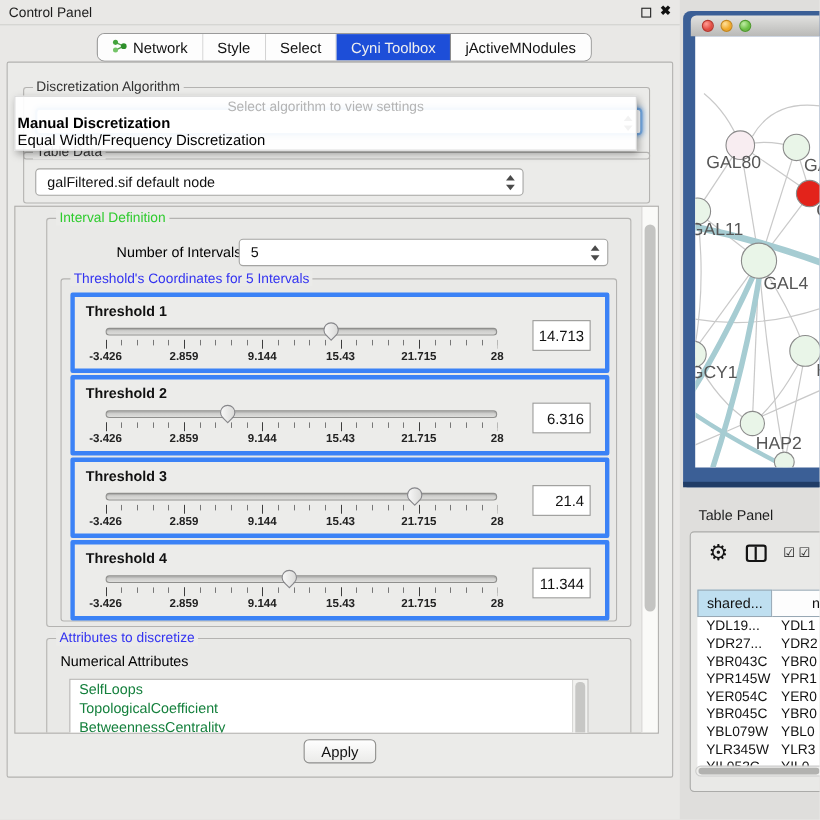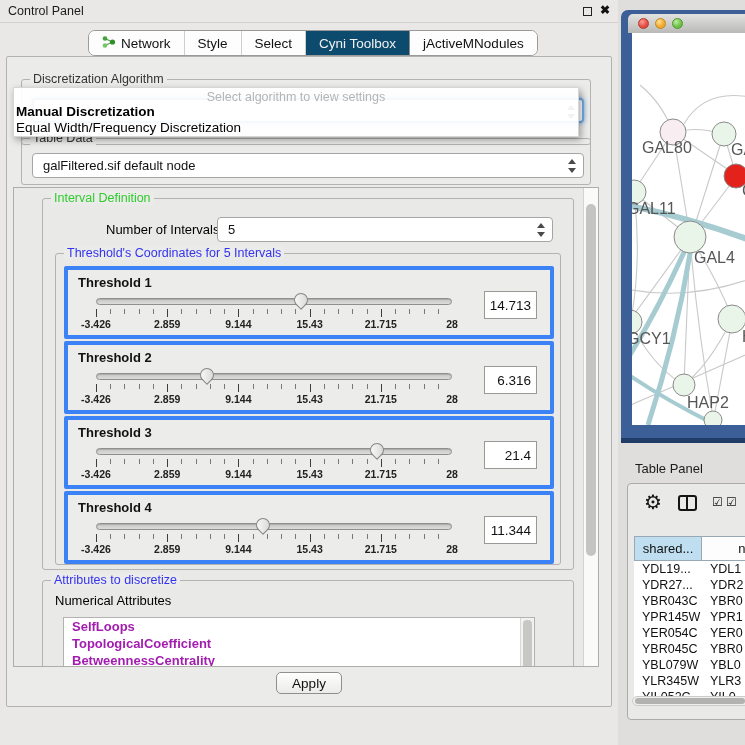--- a/index.html
+++ b/index.html
@@ -12,21 +12,21 @@
   .cp-titlebar { position:absolute; left:0; top:0; width:618px; height:23px; border-bottom:1px solid #d2d1cf; }
   .cp-title { position:absolute; left:8px; top:4px; font-size:12.5px; color:#1c1c1c; }
   .float-ic { position:absolute; right:26px; top:7px; width:9px; height:9px; border:1.5px solid #222; background:transparent; }
   .close-ic { position:absolute; right:8px; top:3px; font-size:12px; font-weight:bold; color:#111; }
 
   .tabstrip { position:absolute; display:flex; border:1px solid #9a9a9a; border-radius:7px; overflow:hidden; background:#fff; z-index:5; }
   .tabstrip.top { left:88px; top:30px; height:26px; }
   .tabstrip.bottom { left:140px; top:703px; height:24px; }
   .tab { display:flex; align-items:center; gap:5px; padding:0 13px; font-size:13.5px; color:#111; background:#fdfdfd; border-right:1px solid #cfcfcf; cursor:default; }
   .tab:last-child { border-right:none; }
-  .tab.sel { background:#0c4a6e; color:#f0f0f0; border-right:1px solid #8a8a8a; }
+  .tab.sel { background:#1d4ed8; color:#f0f0f0; border-right:1px solid #8a8a8a; }
 
   .cp-main { position:absolute; left:6px; top:56px; width:606px; height:651px; background:#ebebe9; border:1px solid #b3b2b0; border-radius:2px; }
 
   
   .grp { position:absolute; border:1px solid #b4b3b1; border-radius:3px; }
   .legend { position:absolute; top:-8px; left:8px; background:#ebebe9; padding:0 3px; font-size:12.5px; color:#333; white-space:nowrap; }
   .legend.green { color:#2fcb2f; }
   .legend.blue { color:#3333f0; }
 
   .combo { position:absolute; background:#fff; border:1px solid #a5a5a3; border-radius:4px; height:25px; font-size:13px; color:#111; display:flex; align-items:center; padding-left:10px; }
@@ -54,21 +54,21 @@
   .sl-thumb { position:absolute; top:-6px; width:14px; height:14px; background:linear-gradient(135deg,#fdfdfd,#d5d5d3); border:1px solid #86868a; border-radius:50% 50% 50% 0; transform:translateX(-50%) rotate(-45deg); z-index:2; }
   .ticks { position:relative; margin-top:4px; height:8px; }
   .ticks::before { content:""; position:absolute; left:0; right:0; top:0; height:5px; background:repeating-linear-gradient(90deg,#777 0 1px,transparent 1px 4%); }
   .ticks::after { content:""; position:absolute; left:0; right:0; top:0; height:8px; background:repeating-linear-gradient(90deg,#3d3d3d 0 1px,transparent 1px 20%); }
   .tick-labels { position:relative; height:13px; margin-top:1px; }
   .tickLab { position:absolute; top:0; transform:translateX(-50%); font-size:10.5px; font-weight:bold; color:#222; white-space:nowrap; }
   .vbox { position:absolute; left:416px; top:21px; width:53px; height:28px; background:#fff; border:1px solid #989896; display:flex; align-items:center; justify-content:flex-end; padding-right:5px; font-size:13.5px; color:#111; }
 
   
   .attr-list { position:absolute; left:20px; top:36px; width:472px; height:86px; background:#fff; border:1px solid #b3b2b0; overflow:hidden; }
-  .attr-item { font-size:13px; line-height:17px; padding-left:8px; color:#a21caf;font-weight:bold; }
+  .attr-item { font-size:13px; line-height:17px; padding-left:8px; color:#15803d; }
   .attr-vsb { position:absolute; right:0; top:0; bottom:0; width:14px; background:#f2f2f0; border-left:1px solid #d8d8d6; }
   .attr-vsb .thumbbar { position:absolute; left:2px; top:2px; width:9px; height:52px; background:#c7c7c5; border-radius:4px; }
 
   .applybtn { position:absolute; left:269px; top:615px; width:66px; height:22px; background:linear-gradient(#fefefe,#ebebe9); border:1px solid #8f8f8d; border-radius:5px; font-size:13.5px; display:flex; align-items:center; justify-content:center; color:#111; }
 
   
   .netwin { position:absolute; left:621px; top:10px; width:130px; height:433px; background:#3b5f96; border-radius:7px 0 0 4px; }
   .netwin::after { content:""; position:absolute; left:0; right:0; bottom:0; height:5px; background:#203c66; }
   .net-titlebar { position:absolute; left:7px; top:4px; right:0; height:19px; background:linear-gradient(#e2e2e0,#b9b9b7); border-radius:5px 0 0 0; }
   .tl { position:absolute; top:4px; width:11px; height:11px; border-radius:50%; }
@@ -140,21 +140,21 @@
 
       <div class="grp" style="left:14px; top:22px; width:570px; height:66px;">
         <span class="legend">Discretization Algorithm</span>
         <div class="combo focus" style="left:10px; top:18px; width:552px;">
           <span class="stepper"></span>
         </div>
       </div>
 
       <div class="grp" style="left:14px; top:81px; width:570px; height:47px;">
         <span class="legend">Table Data</span>
-        <div class="combo" style="left:10px; top:14px; width:552px;">
+        <div class="combo" style="left:10px; top:14px; width:444px;">
           <span>galFiltered.sif default node</span>
           <span class="stepper"></span>
         </div>
       </div>
 
       <div class="scrollarea" style="left:6px; top:130px;">
 
         <div class="grp" style="left:28px; top:10px; width:532px; height:372px; border-radius:3px;">
           <span class="legend green">Interval Definition</span>
 

